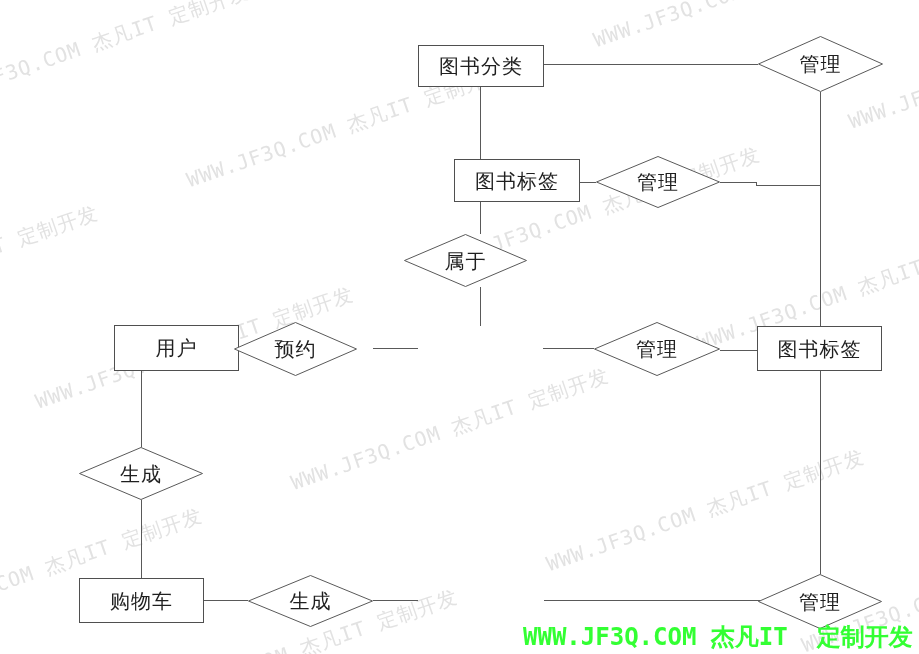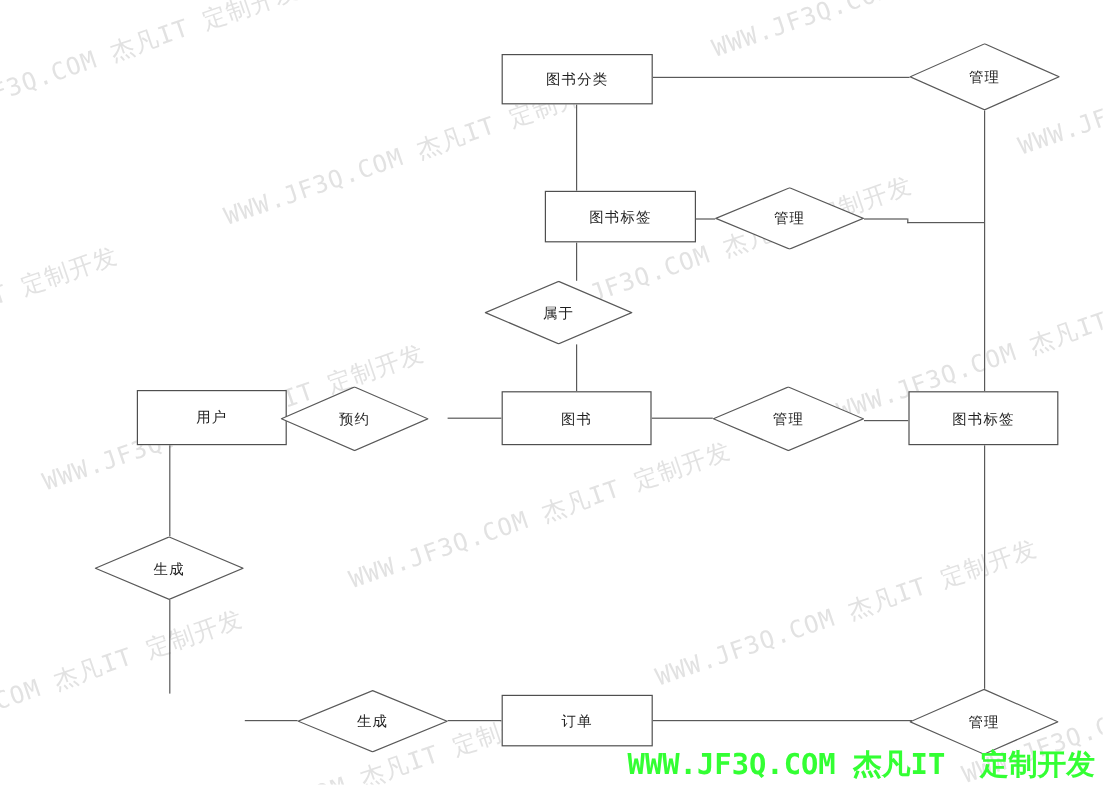--- a/index.html
+++ b/index.html
@@ -19,21 +19,21 @@
   }
   
   .line{position:absolute;background:#595959;z-index:1;}
   .hline{height:1px;}
   .vline{width:1px;}
   .ent{
     position:absolute;box-sizing:border-box;border:1px solid #4f4f4f;background:#fff;
     display:flex;align-items:center;justify-content:center;z-index:2;
   }
   .ent span,.rel span{
-    font-size:12px;color:#1f1f1f;letter-spacing:1px;line-height:1;
+    font-size:20px;color:#1f1f1f;letter-spacing:1px;line-height:1;
   }
   .rel{position:absolute;z-index:2;font-family:Liberation Serif, serif;}
   .rel svg{position:absolute;left:0;top:0;width:100%;height:100%;display:block;}
   .rel span{
     position:absolute;left:0;top:0;width:100%;height:100%;
     display:flex;align-items:center;justify-content:center;
   }
   
   #footer-wm{
     position:absolute;left:523px;top:621px;z-index:5;
@@ -84,28 +84,25 @@
 
   <div class="ent" style="left:418px;top:45px;width:126px;height:42px;">
     <span>图书分类</span>
     </div>
   <div class="ent" style="left:418px;top:159px;width:126px;height:43px;margin-left:36px;">
     <span>图书标签</span>
     </div>
   <div class="ent" style="left:79px;top:325px;width:125px;height:46px;margin-left:35px;">
     <span>用户</span>
     </div>
-  <div class="ent" style="left:418px;top:326px;width:125px;height:45px;">
-    <span>图书</span>
-    </div>
   <div class="ent" style="left:757px;top:326px;width:125px;height:45px;">
     <span>图书标签</span>
     </div>
-  <div class="ent" style="left:418px;top:579px;width:126px;height:43px;">
-    <span>订单</span>
+  <div class="ent" style="left:79px;top:578px;width:125px;height:45px;">
+    <span>购物车</span>
     </div>
 
   <div class="rel" style="left:758px;top:36px;width:125px;height:56px;">
     <svg viewBox="0 0 125 56" preserveAspectRatio="none">
         <polygon points="62.5,0.5 124.5,28 62.5,55.5 0.5,28" fill="#ffffff" stroke="#595959" stroke-width="1" vector-effect="non-scaling-stroke"></polygon>
       </svg>
     <span>管理</span>
     </div>
   <div class="rel" style="left:596px;top:156px;width:124px;height:52px;">
     <svg viewBox="0 0 124 52" preserveAspectRatio="none">

